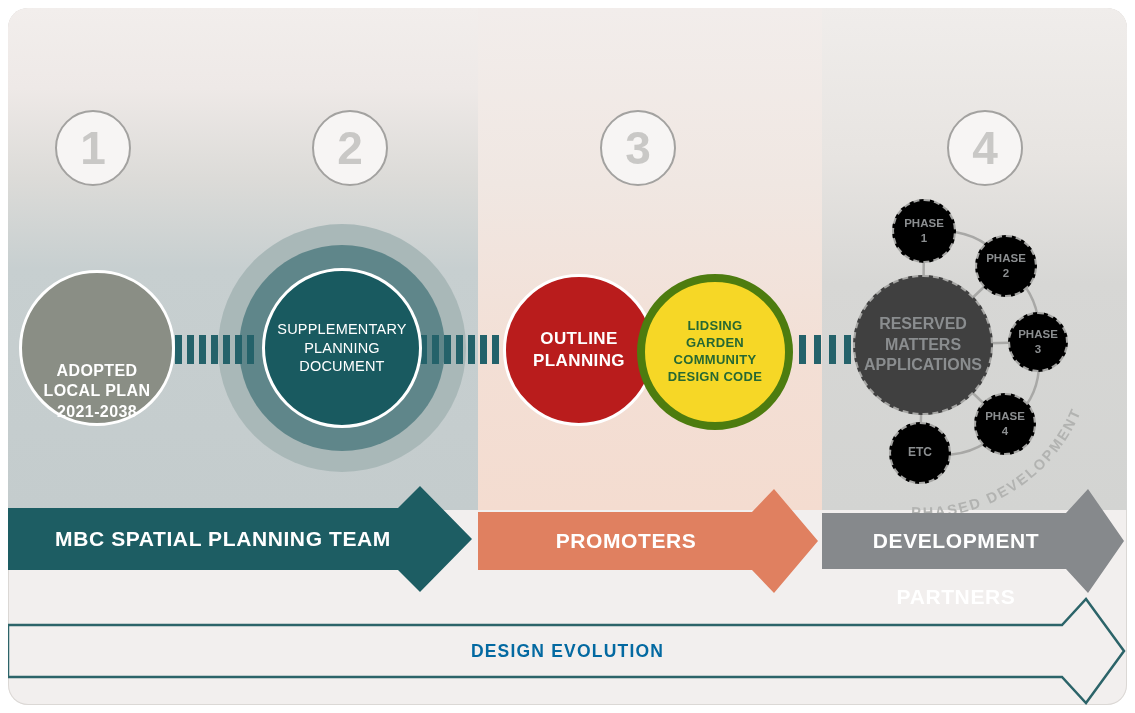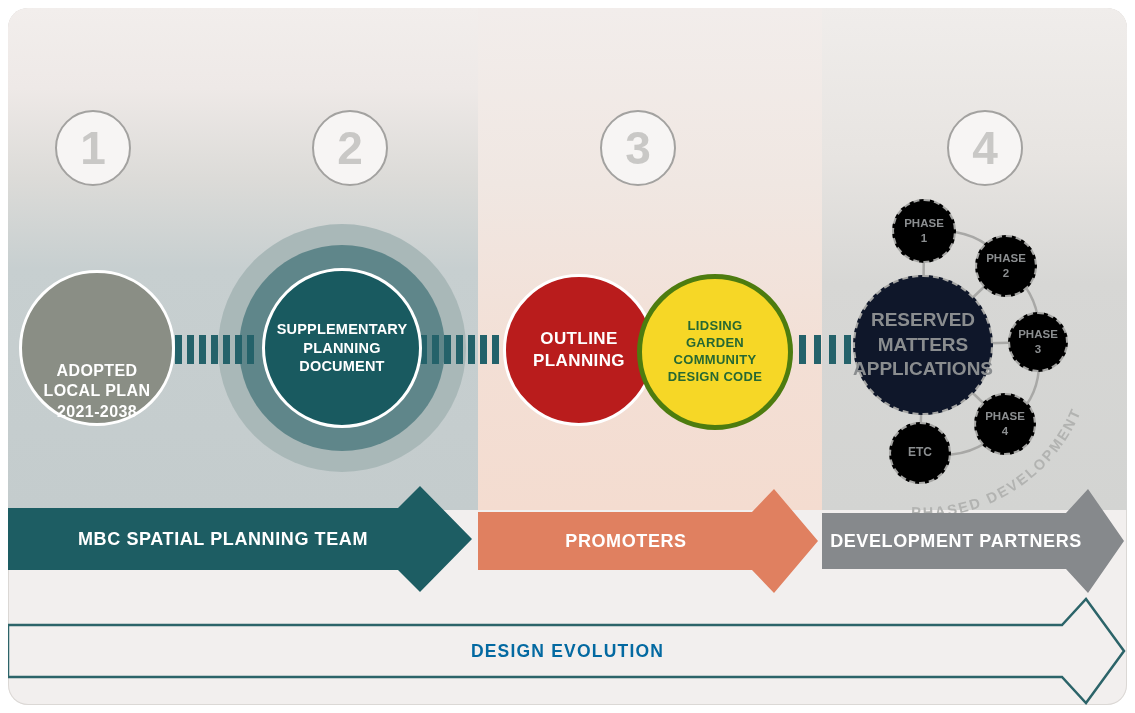--- a/index.html
+++ b/index.html
@@ -18,41 +18,41 @@
              font-size:46px;font-weight:bold;color:#c9c8c6;}
   .ring{position:absolute;border-radius:50%;z-index:2;}
   .ring-outer{left:210px;top:216px;width:248px;height:248px;background:#a9b8b8;}
   .ring-mid{left:231px;top:237px;width:206px;height:206px;background:#5f868a;}
   .bigcircle{position:absolute;border-radius:50%;box-sizing:border-box;z-index:4;
              display:flex;align-items:center;justify-content:center;text-align:center;}
   .lbl{white-space:pre-line;line-height:1.3;}
   .c-adopted{left:11px;top:262px;width:156px;height:156px;background:#8a8e85;border:3px solid #fff;
              color:#fff;font-weight:bold;font-size:16px;letter-spacing:.4px;align-items:flex-end;}
   .c-spd{left:254px;top:260px;width:160px;height:160px;background:#195a60;border:3.5px solid #fff;
-         color:#fff;font-weight:bold;font-size:14.5px;letter-spacing:.2px;}
+         color:#fff;font-weight:normal;font-size:14.5px;letter-spacing:.2px;}
   .c-outline{left:495px;top:266px;width:152px;height:152px;background:#b91c1c;border:3px solid #fff;
              color:#fff;font-weight:bold;font-size:17px;letter-spacing:.4px;}
-  .c-yellow{left:629px;top:266px;width:156px;height:156px;background:#f6d726;border:5px solid #4d7c0f;
+  .c-yellow{left:629px;top:266px;width:156px;height:156px;background:#f6d726;border:8px solid #4d7c0f;
             color:#266832;font-weight:bold;font-size:13px;letter-spacing:.3px;z-index:5;}
-  .c-hub{left:845px;top:267px;width:140px;height:140px;background:#0f172a;border:2px dashed #a6a6a4;
-         color:#8a8d8f;font-weight:bold;font-size:19px;z-index:4;}
+  .c-hub{left:845px;top:267px;width:140px;height:140px;background:#404040;border:2px dashed #a6a6a4;
+         color:#8a8d8f;font-weight:bold;font-size:16px;z-index:4;}
   .c-sat{position:absolute;border-radius:50%;background:#000000;border:2px dashed #a6a6a4;
          box-sizing:border-box;z-index:4;display:flex;align-items:center;justify-content:center;
          text-align:center;color:#8b8e90;font-weight:bold;font-size:11.5px;line-height:1.25;}
   .dashes{position:absolute;top:327px;height:29px;display:flex;gap:5px;z-index:3;}
   .dashes i{display:block;width:7px;height:29px;background:#24626a;}
   .dashes.wide{gap:8px;}
   .arrow{position:absolute;z-index:6;}
   .arrow-teal{left:0;top:478px;width:464px;height:108px;background:#1d5d63;
     clip-path:polygon(0px 22px,390px 22px,412px 0px,464px 53px,412px 106px,390px 84px,0px 84px);}
   .arrow-orange{left:470px;top:481px;width:340px;height:104px;background:#e08060;
     clip-path:polygon(0px 23px,274px 23px,296px 0px,340px 52px,296px 104px,274px 81px,0px 81px);}
   .arrow-gray{left:814px;top:481px;width:302px;height:104px;background:#86898c;
     clip-path:polygon(0px 24px,244px 24px,266px 0px,302px 52px,266px 104px,244px 80px,0px 80px);}
-  .arrowlabel{position:absolute;z-index:7;color:#ffffff;font-weight:bold;font-size:18px;
+  .arrowlabel{position:absolute;z-index:7;color:#ffffff;font-weight:bold;font-size:21px;
               letter-spacing:.6px;text-align:center;}
   .al-teal{left:30px;top:500px;width:370px;height:62px;line-height:62px;}
   .al-orange{left:470px;top:504px;width:296px;height:58px;line-height:58px;}
   .al-gray{left:814px;top:505px;width:268px;height:56px;line-height:56px;}
   .al-design{left:0;right:0;top:617px;height:52px;line-height:52px;color:#0369a1;
              font-size:17.5px;letter-spacing:1.2px;}
   svg.layer{position:absolute;left:0;top:0;z-index:3;pointer-events:none;}
   svg.layer.top{z-index:6;}
   .arctext{font-family:"Liberation Sans",sans-serif;font-size:14.5px;font-weight:bold;
            letter-spacing:2.2px;fill:#b2b3b1;}

